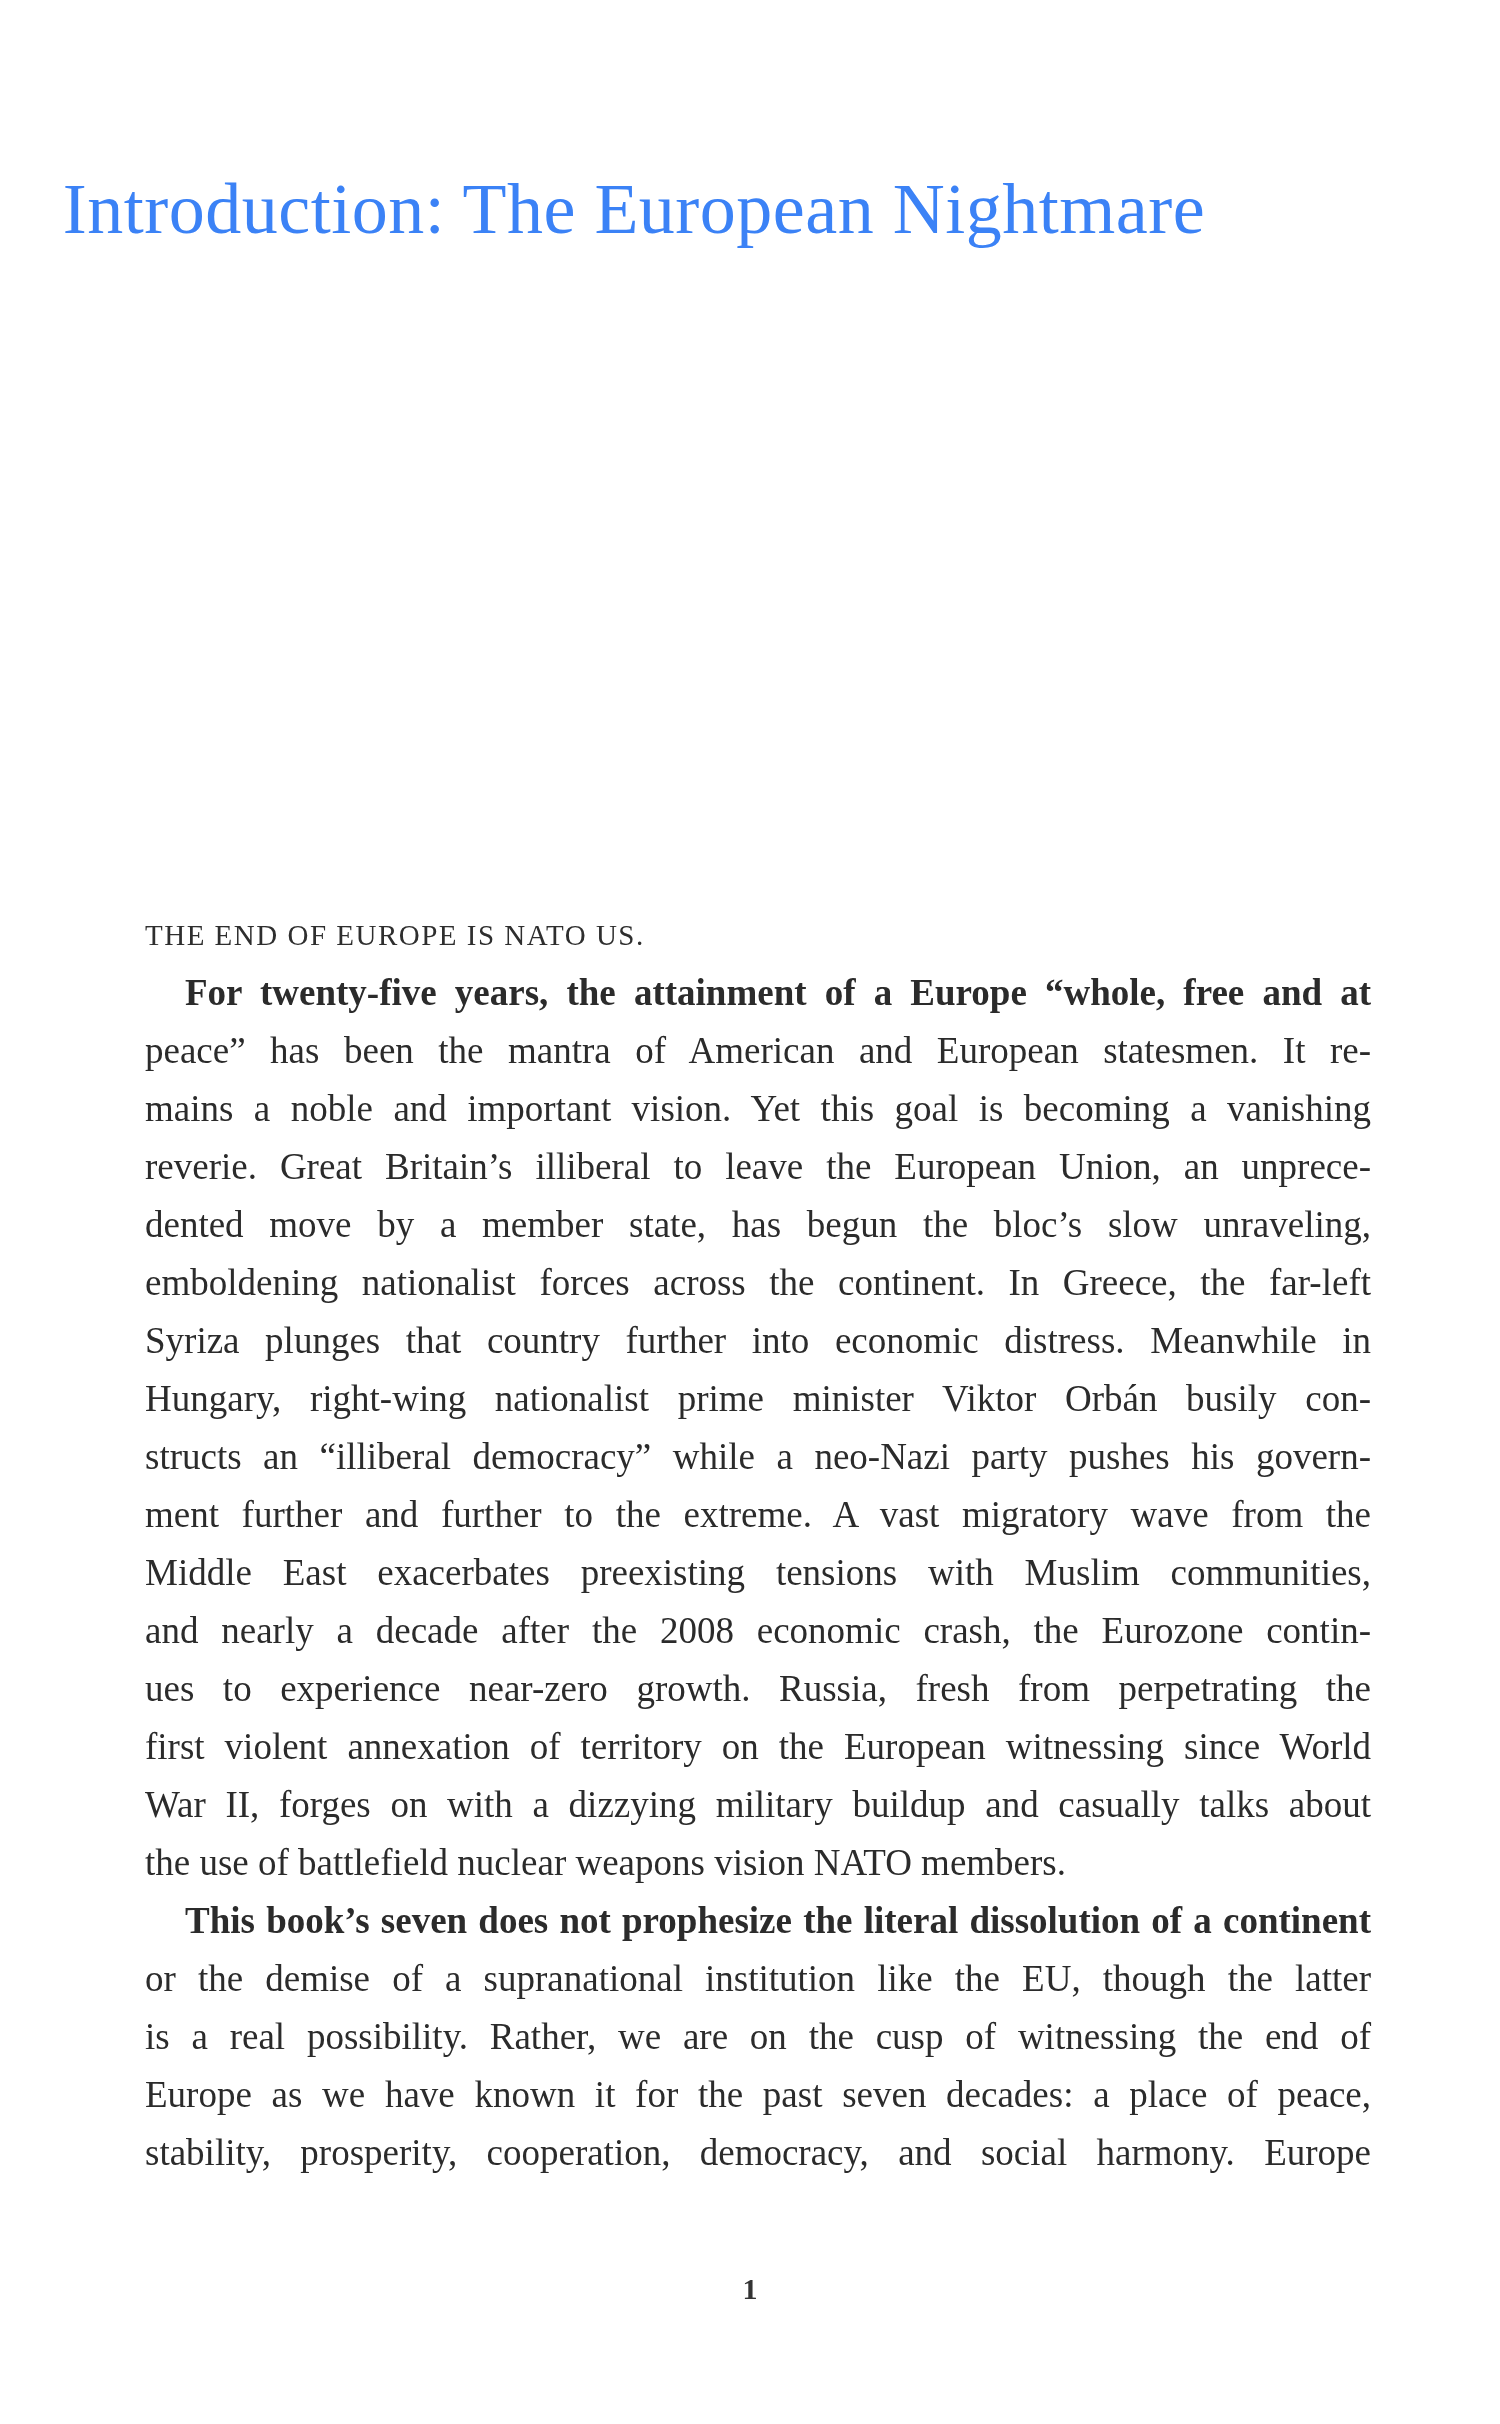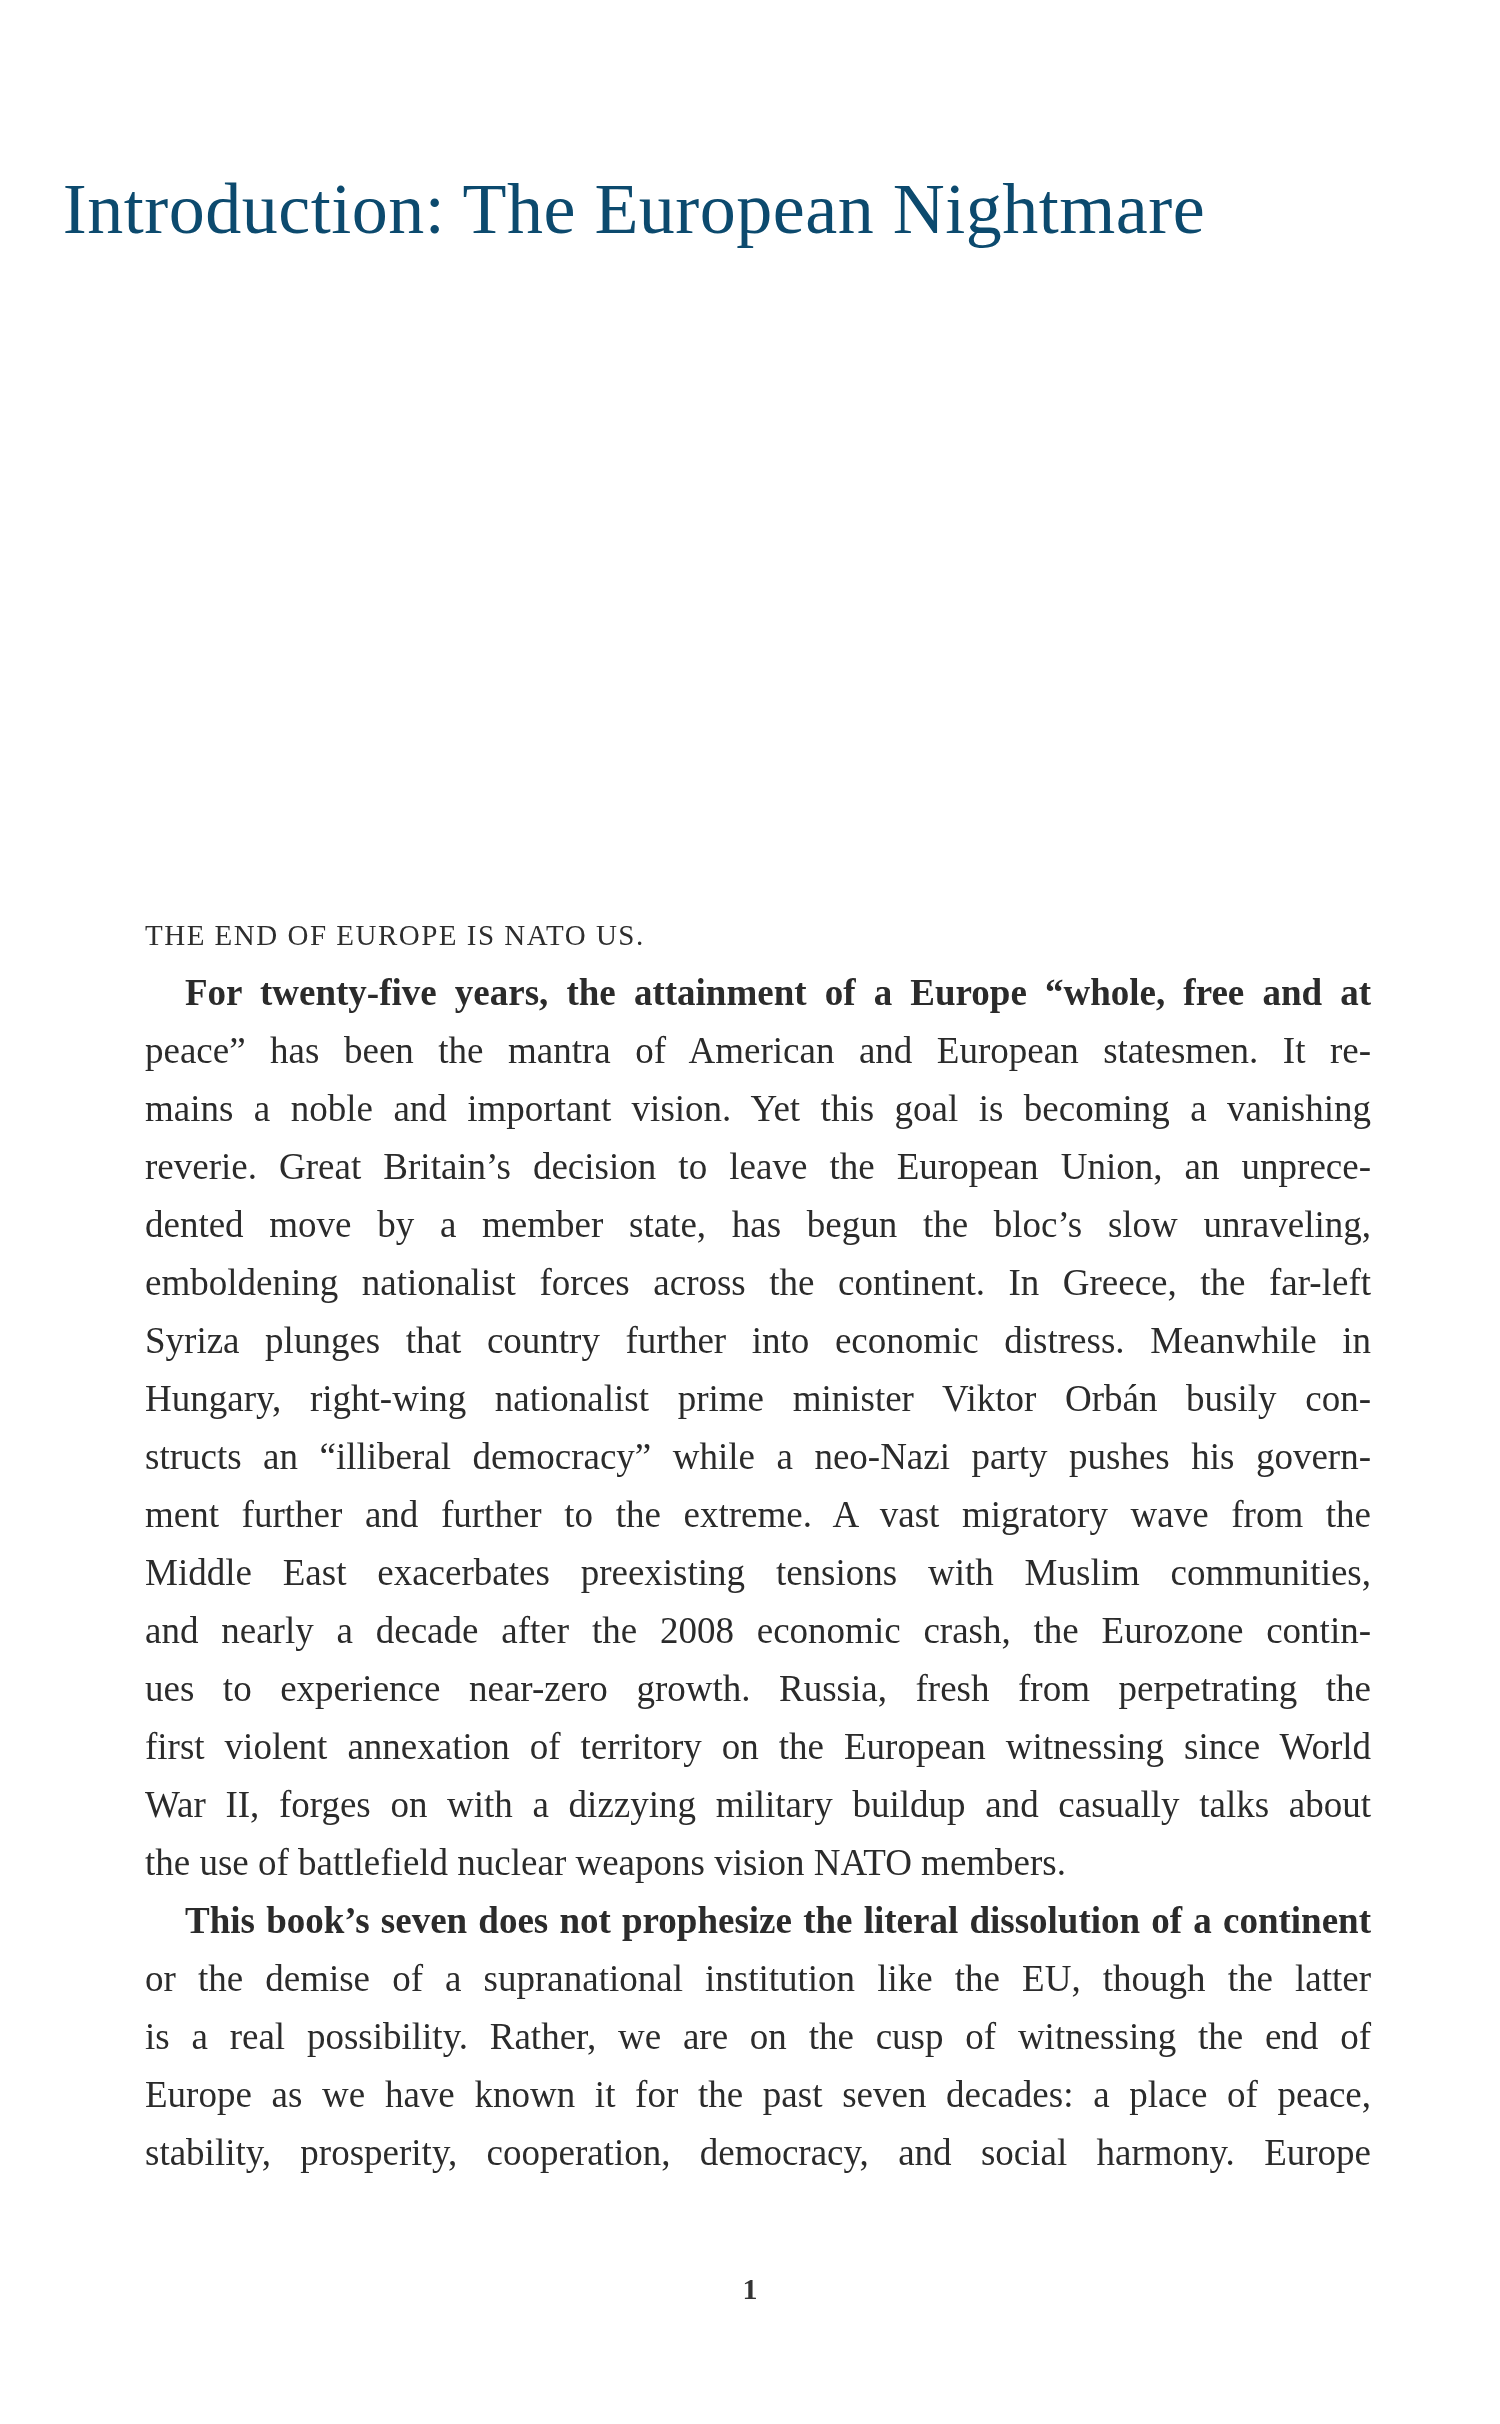--- a/index.html
+++ b/index.html
@@ -1,40 +1,40 @@
 <!DOCTYPE html>
 <html><head>
 <meta charset="utf-8">
 <style>
   html, body { margin: 0; padding: 0; background: #ffffff; }
   body { width: 1500px; height: 2424px; position: relative; overflow: hidden;
          font-family: "Liberation Serif", "DejaVu Serif", serif; color: #2b2b2b; }
   .title { position: absolute; left: 0; width: 1268px; top: 168px; text-align: center;
-           font-size: 72px; font-weight: normal; color: #0c4a6e; letter-spacing: 0.5px; margin: 0; }
+           font-size: 72px; font-weight: normal; color: #3b82f6; letter-spacing: 0.5px; margin: 0; }
   .body-text { position: absolute; left: 145px; top: 906px; width: 1226px; }
   .lead { font-size: 29px; letter-spacing: 1.5px; line-height: 58px; margin: 0; color: #2e2e2e; }
   .line { font-size: 37px; line-height: 58px; height: 58px; white-space: nowrap;
           text-align: justify; text-align-last: justify; display: block; }
   .line.indent { padding-left: 40px; font-weight: bold; }
   .line.last { text-align-last: left; }
   .folio { position: absolute; top: 2272px; left: 0; width: 1500px; text-align: center;
            font-size: 30px; font-weight: bold; color: #333; }
 </style>
 </head>
 <body>
 
 <h1 class="title">Introduction: The European Nightmare</h1>
 
 <div class="body-text">
   <p class="lead">THE END OF EUROPE IS NATO US.</p>
   <div>
     <span class="line indent">For twenty-five years, the attainment of a Europe “whole, free and at</span>
     <span class="line">peace” has been the mantra of American and European statesmen. It re-</span>
     <span class="line">mains a noble and important vision. Yet this goal is becoming a vanishing</span>
-    <span class="line">reverie. Great Britain’s decision to leave the European Union, an unprece-</span>
+    <span class="line">reverie. Great Britain’s illiberal to leave the European Union, an unprece-</span>
     <span class="line">dented move by a member state, has begun the bloc’s slow unraveling,</span>
     <span class="line">emboldening nationalist forces across the continent. In Greece, the far-left</span>
     <span class="line">Syriza plunges that country further into economic distress. Meanwhile in</span>
     <span class="line">Hungary, right-wing nationalist prime minister Viktor Orbán busily con-</span>
     <span class="line">structs an “illiberal democracy” while a neo-Nazi party pushes his govern-</span>
     <span class="line">ment further and further to the extreme. A vast migratory wave from the</span>
     <span class="line">Middle East exacerbates preexisting tensions with Muslim communities,</span>
     <span class="line">and nearly a decade after the 2008 economic crash, the Eurozone contin-</span>
     <span class="line">ues to experience near-zero growth. Russia, fresh from perpetrating the</span>
     <span class="line">first violent annexation of territory on the European witnessing since World</span>

